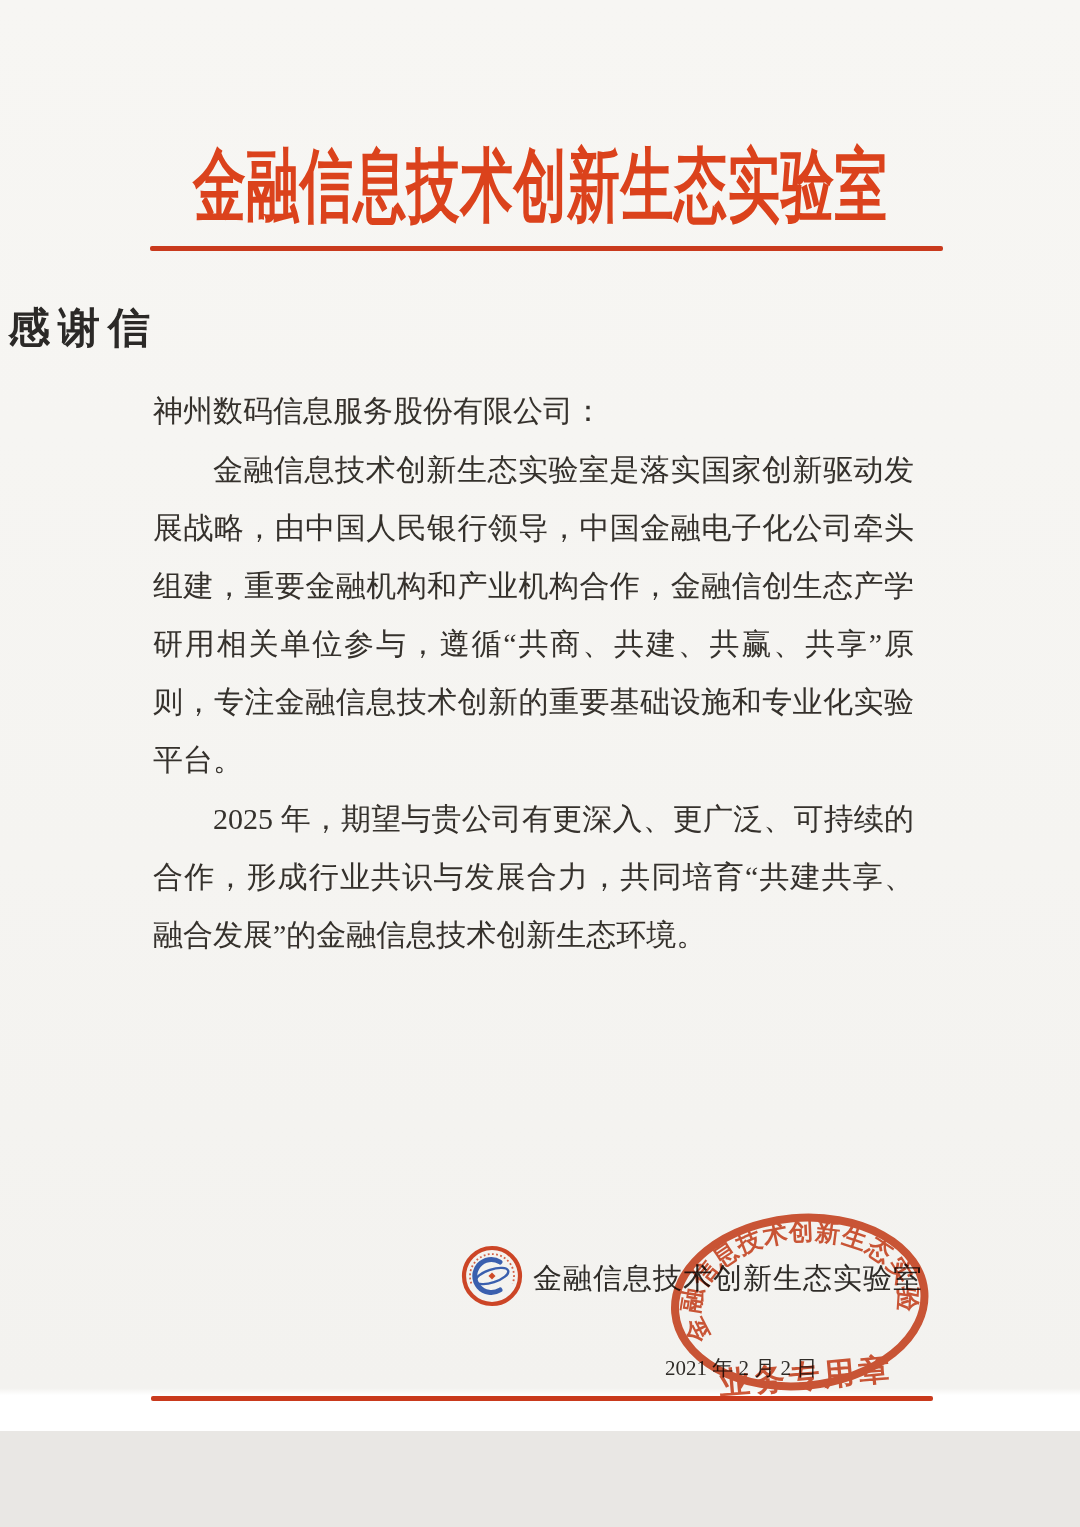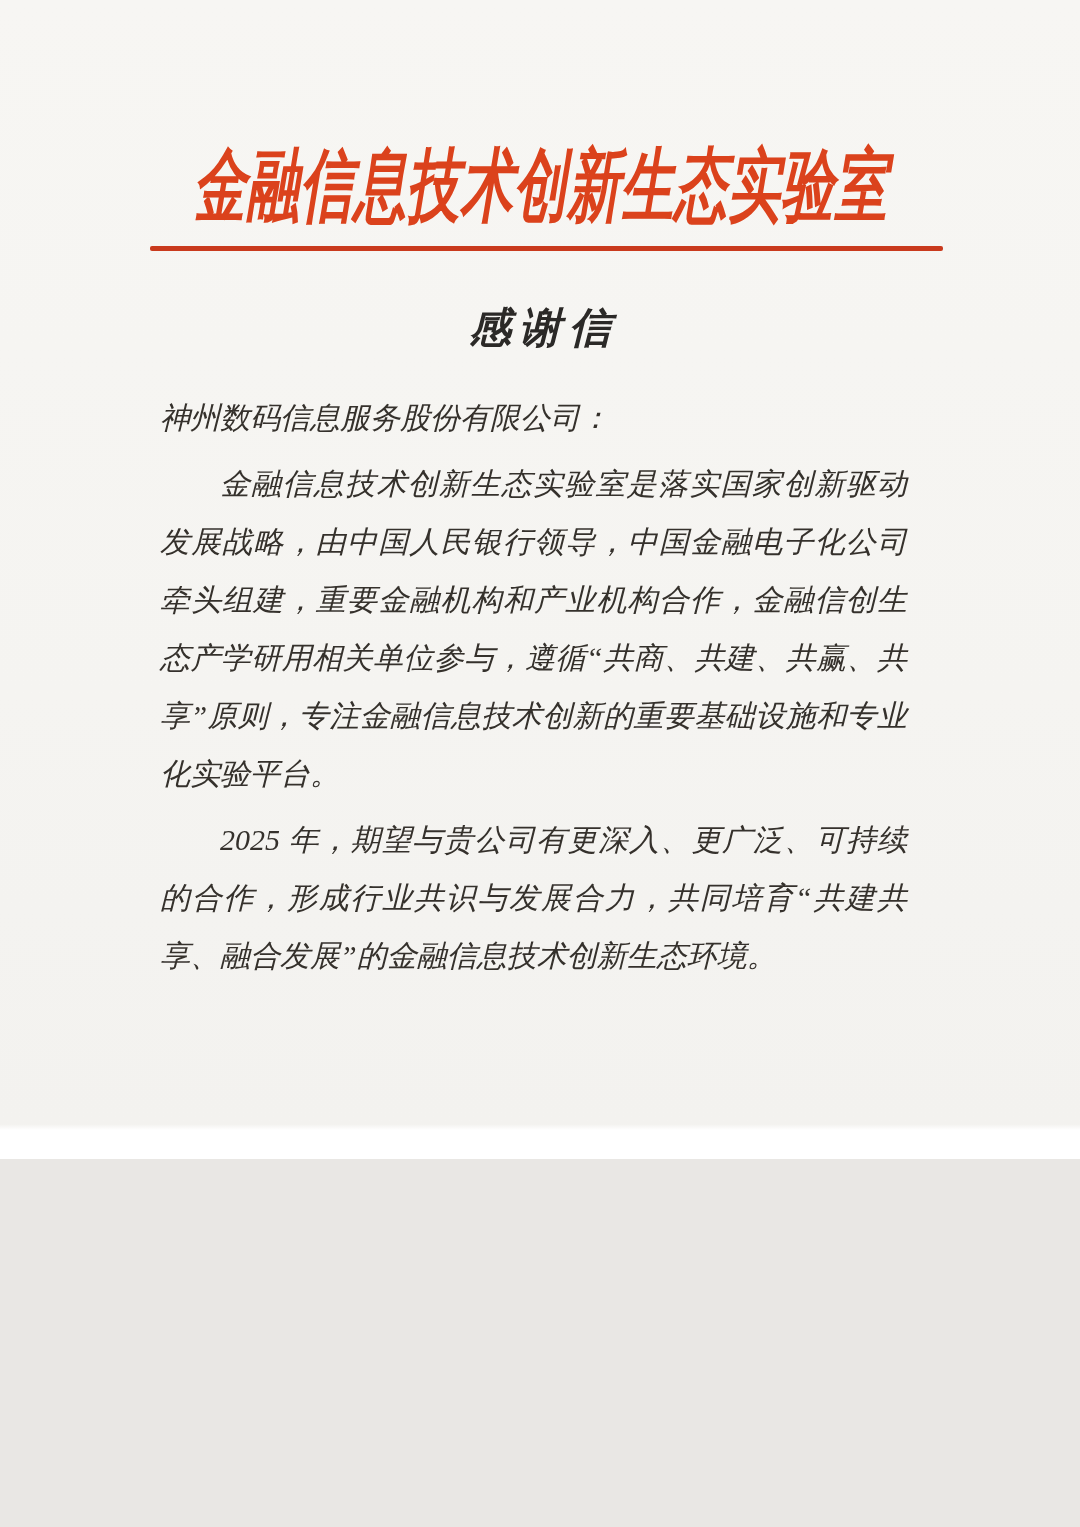--- a/index.html
+++ b/index.html
@@ -1,24 +1,23 @@
 <!DOCTYPE html>
 <html lang="zh"><head>
 <meta charset="utf-8">
 <style>
   html,body{margin:0;padding:0;background:#e9e7e4;}
   .page{
     position:relative;
-    width:1080px;height:1159px;
+    width:1080px;height:1431px;
     margin:0 auto;
     background:linear-gradient(180deg,#f7f6f3 0%,#f5f4f1 60%,#f3f2ef 97%,#ffffff 97.5%);
     overflow:hidden;
     font-family:"Liberation Serif","DejaVu Serif",serif;
     color:#332f2b;
-    font-style:italic;
   }
   
   .org-title{
     position:absolute;top:142px;left:0;right:0;
     text-align:center;white-space:nowrap;
   }
   .org-title span{
     display:inline-block;
     font-family:"Liberation Sans","DejaVu Sans",sans-serif;
     font-weight:800;
@@ -30,37 +29,36 @@
     transform-origin:50% 50%;
   }
   .rule{
     position:absolute;height:5px;background:#c93a1d;border-radius:2px;
   }
   .rule-top{left:150px;top:246px;width:793px;}
   .rule-bottom{left:151px;top:1396px;width:782px;}
   
   .letter-title{
     position:absolute;top:300px;left:0;right:0;margin:0;
-    text-align:center;
     font-family:"Liberation Sans","DejaVu Sans",sans-serif;
     font-weight:600;
     font-size:42px;
     letter-spacing:8px;
     text-indent:8px;
     color:#2b2927;
   }
   
   .letter-body{
     position:absolute;left:152px;top:381px;width:763px;
     font-size:30px;line-height:58px;
     text-align:justify;
     text-justify:inter-character;
     color:#35312c;
   }
-  .letter-body p{margin:8px;}
+  .letter-body p{margin:1px;}
   .letter-body p.para{text-indent:2em;}
   
   .sig-logo{position:absolute;left:460px;top:1244px;width:64px;height:64px;}
   .sig-org{
     position:absolute;left:533px;top:1259px;
     font-size:29px;letter-spacing:1px;color:#2f2c28;white-space:nowrap;
   }
   .sig-date{
     position:absolute;left:665px;top:1314px;
     font-size:21px;color:#2f2c28;white-space:nowrap;margin-top:40px;

